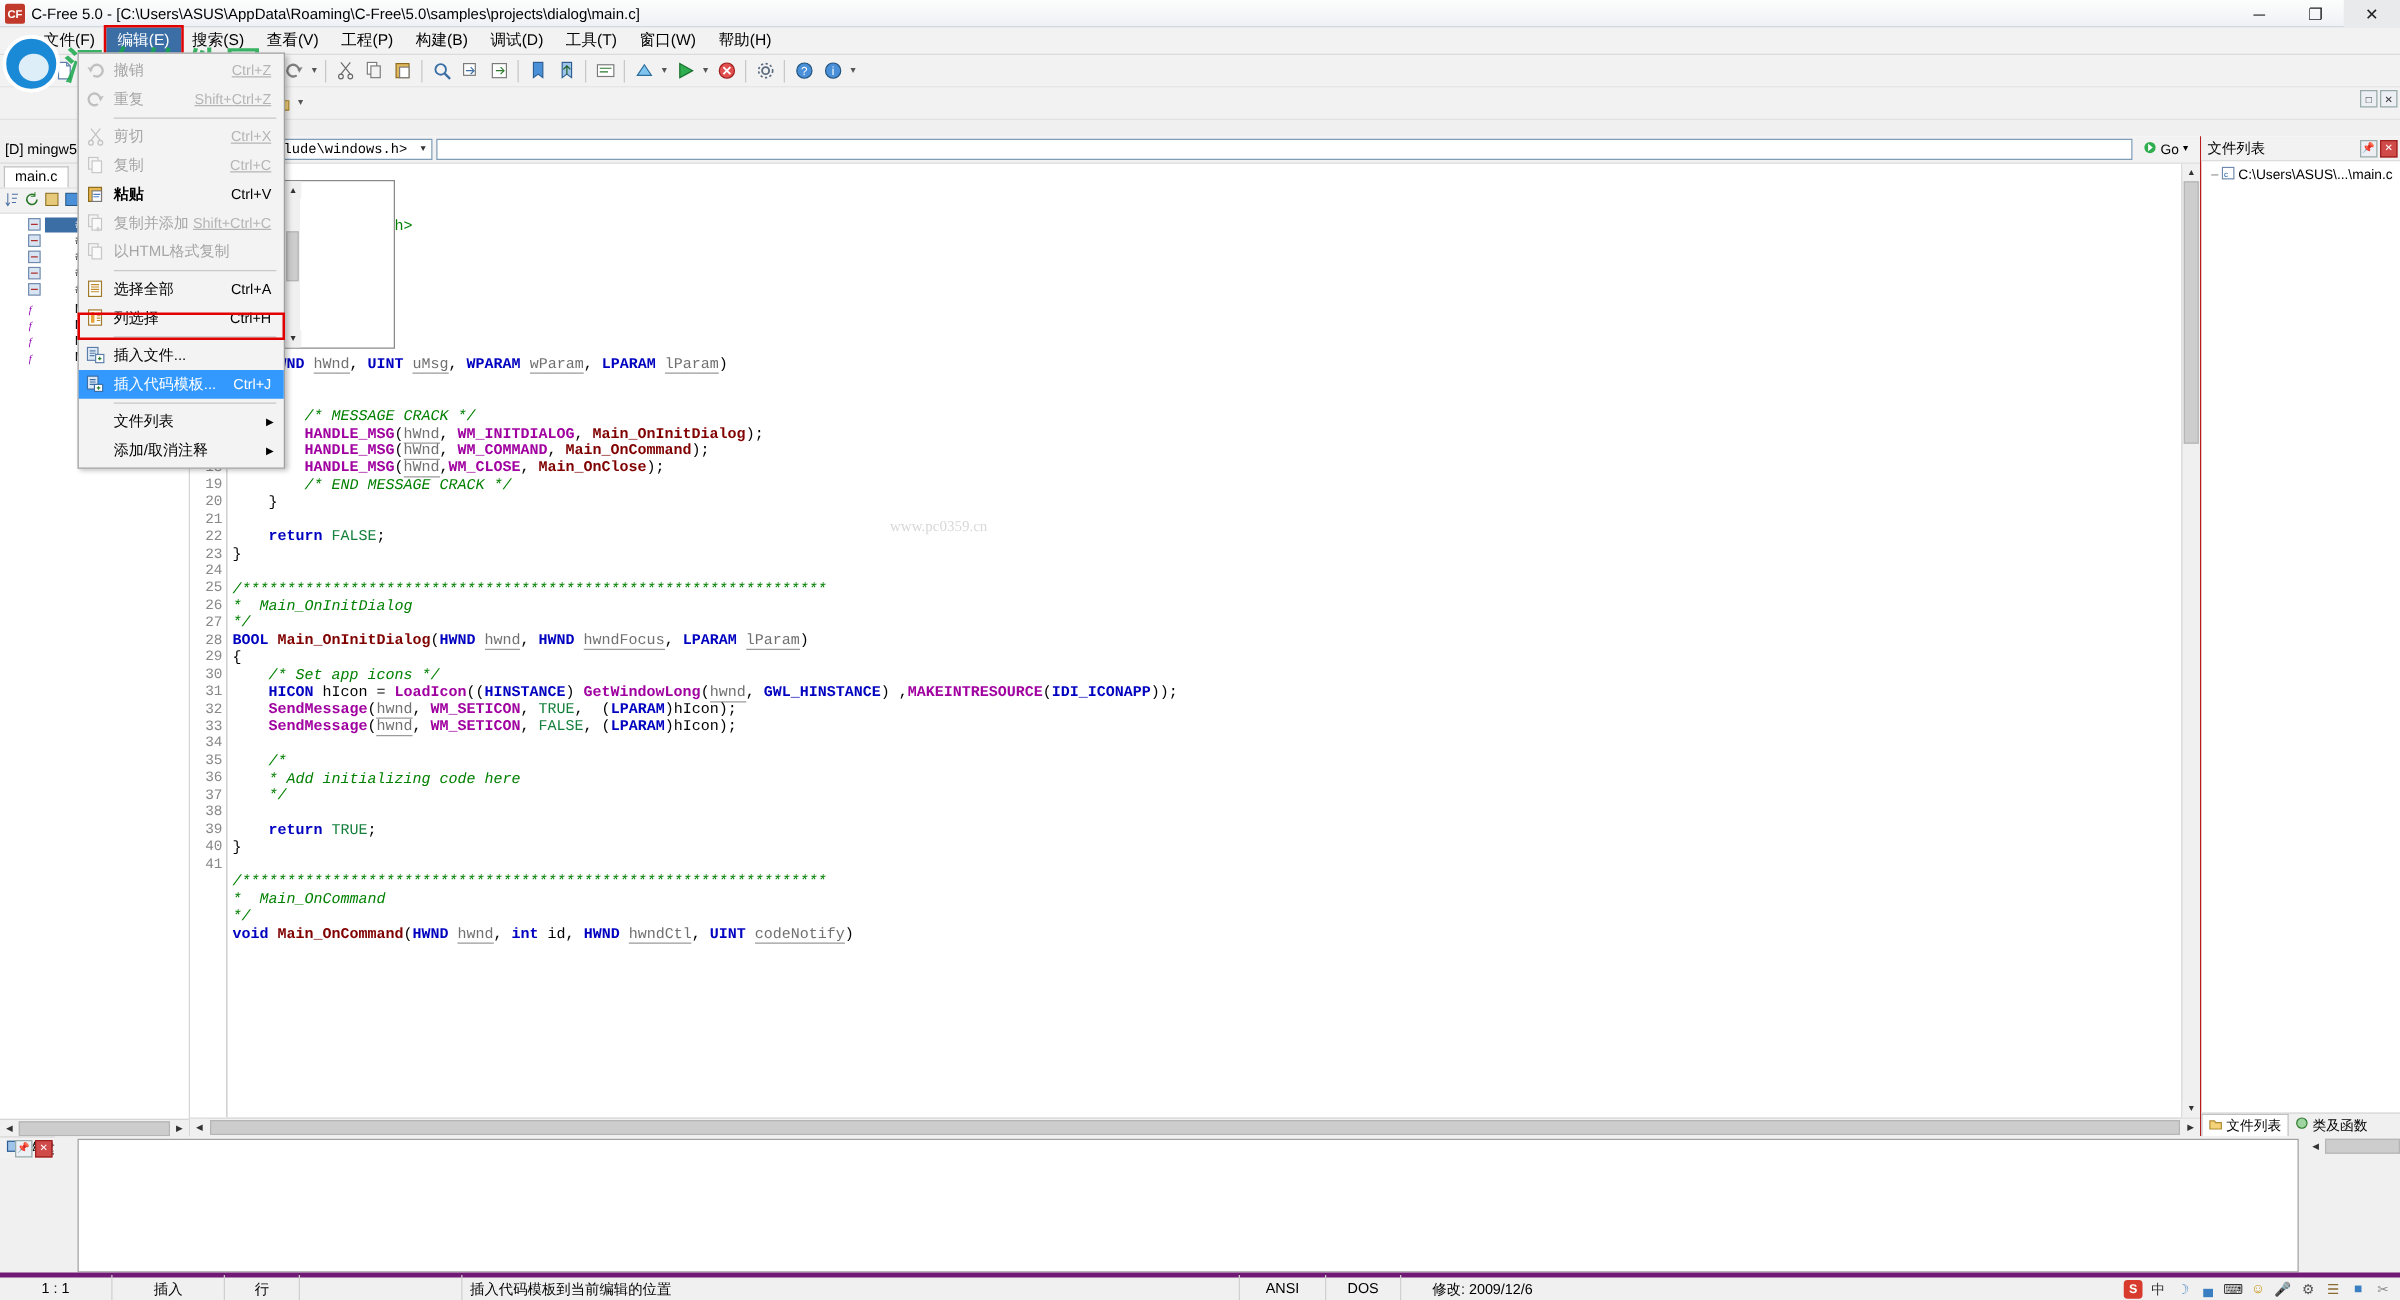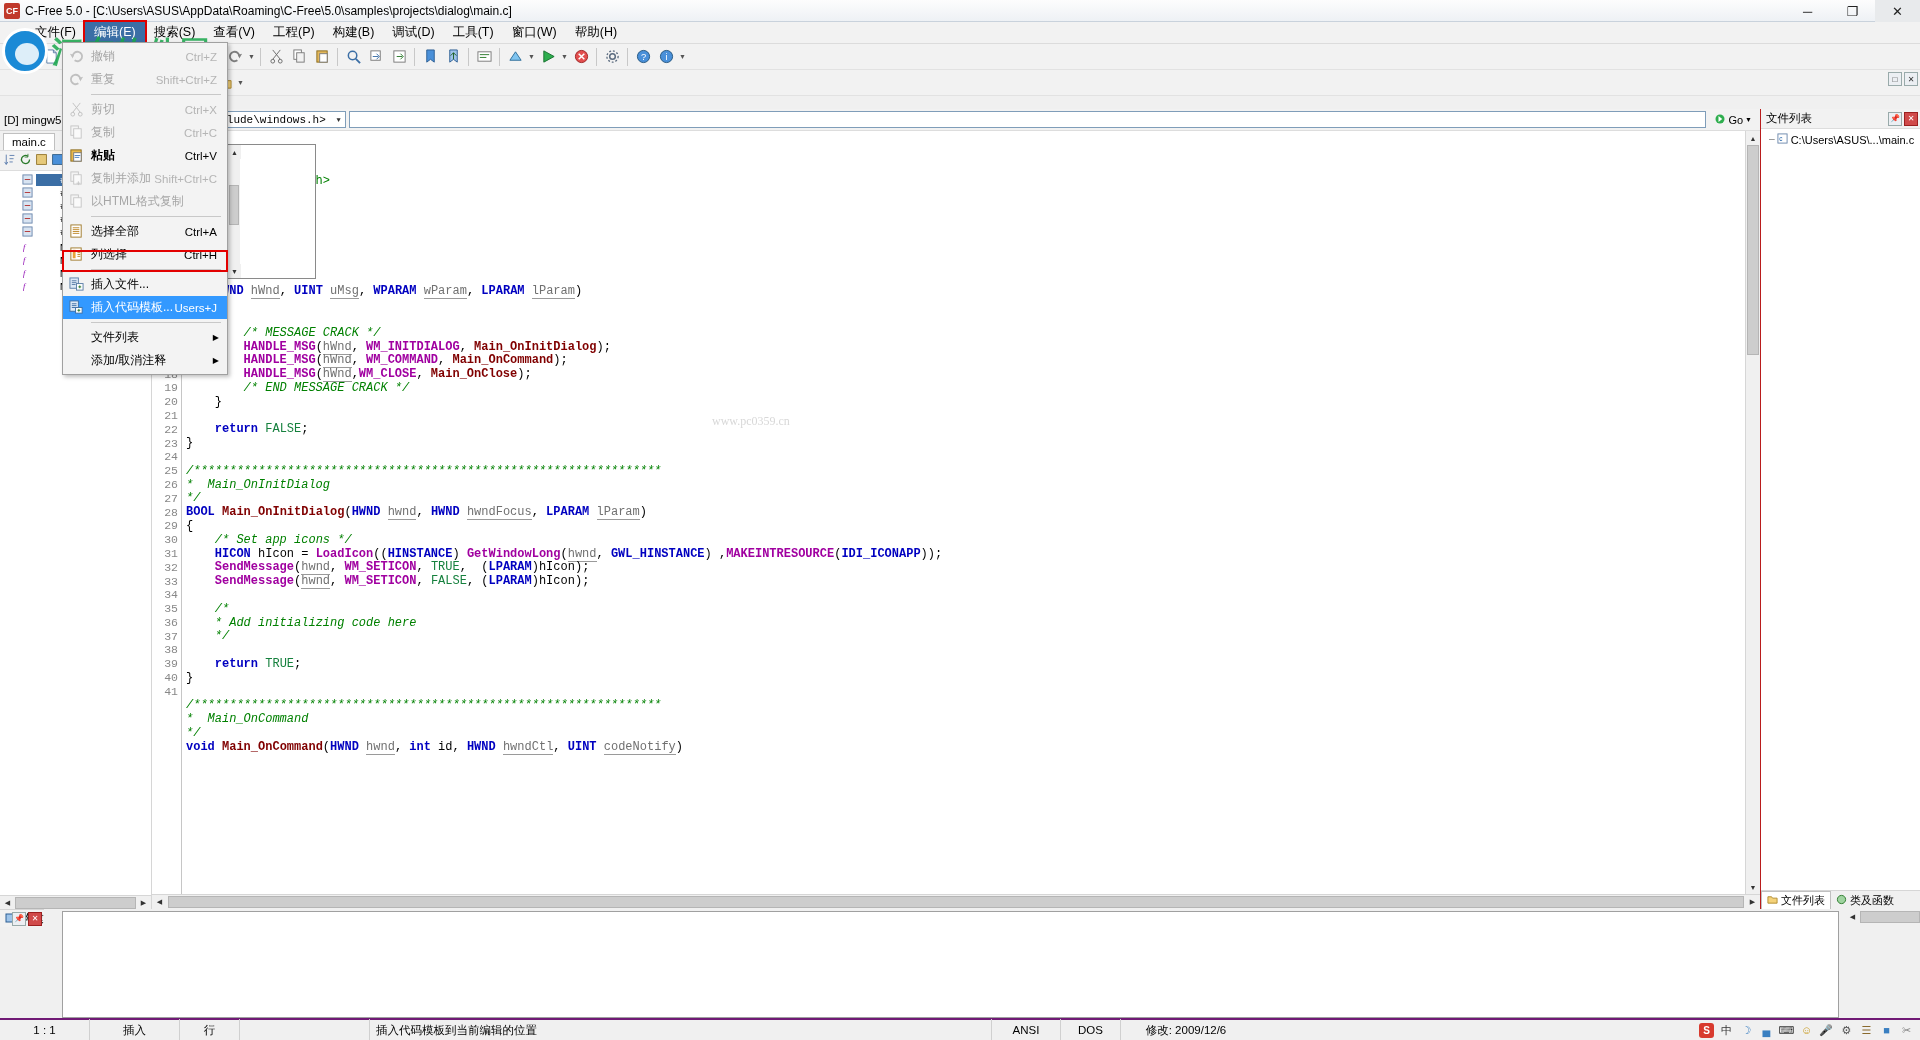--- a/index.html
+++ b/index.html
@@ -123,36 +123,36 @@
   .rtab.sel{background:#fff;border:1px solid #c0c0c0;border-bottom:none;}
   
   #bottom{position:absolute;left:0;right:0;bottom:22px;height:109px;background:#f0f0f0;display:flex;}
   #bottom-head{height:18px;display:flex;align-items:center;padding-left:5px;font-size:11.5px;
      background:#f2f2f2;border-top:1px solid #d6d6d6;position:relative;}
   #bottom-head .hbtns{position:absolute;right:2px;display:flex;gap:2px;}
   #bottom-body{flex:1;margin:2px 4px 0 18px;background:#fff;border:1px solid #a0a0a0;}
   #bottom-scroll{height:15px;display:flex;align-items:center;margin-left:2px;}
   
   #statusbar{position:absolute;left:0;right:0;bottom:0;height:22px;background:#f0f0f0;
-     border-top:2px solid #701a75;display:flex;align-items:center;font-size:11.5px;}
+     border-top:4px solid #701a75;display:flex;align-items:center;font-size:11.5px;}
   .sbcell{padding:0 6px;height:22px;display:flex;align-items:center;border-right:1px solid #d0d0d0;}
   #tray{margin-left:auto;display:flex;align-items:center;gap:5px;padding-right:6px;}
   .tray-ic{width:15px;height:15px;display:flex;align-items:center;justify-content:center;font-size:11px;color:#333;}
   
   #editmenu{
     position:absolute;left:62px;top:42px;width:166px;background:#f3f3f3;
     border:1px solid #a0a0a0;box-shadow:2px 2px 4px rgba(0,0,0,.25);
     z-index:60;padding:2px 0;
   }
   #editmenu .gutter-strip{position:absolute;left:1px;top:1px;bottom:1px;width:24px;background:#f3f3f3;}
   .mi{display:flex;align-items:center;height:23px;position:relative;padding-left:28px;font-size:12px;color:#000;z-index:2;}
   .mi.disabled{color:#a6a6a6;}
   .mi.hl{background:#3399ff;color:#fff;}
   .mi .acc{margin-left:auto;padding-right:10px;font-size:11.5px;}
-  .mi.disabled .acc{color:#b5b5b5;}
+  .mi.disabled .acc{color:#b5b5b5;text-decoration:underline;}
   .mi .sub{margin-left:auto;padding-right:8px;font-size:8px;}
   .mi .mic{position:absolute;left:5px;width:17px;height:17px;display:flex;align-items:center;justify-content:center;}
   .msep{height:1px;background:#c8c8c8;margin:3px 6px 3px 28px;}
   #hl-box{position:absolute;left:62px;top:250px;width:166px;height:22px;border:2px solid #e30000;z-index:70;pointer-events:none;}
   
   #tmpl-pop{
     position:absolute;left:226px;top:144px;width:90px;height:135px;background:#fff;
     border:1px solid #8a8a8a;z-index:40;font-size:11.5px;overflow:hidden;display:flex;
   }
   #tmpl-list{flex:1;padding-top:1px;}
@@ -737,21 +737,21 @@
   <div class="mi hl">
     <span class="mic">
         <svg width="15" height="15" viewBox="0 0 16 16">
           <rect x="1" y="1" width="9" height="11" fill="#dce8f6" stroke="#3b6ea5"></rect>
           <path d="M3 4h5M3 6h5M3 8h4" stroke="#3b6ea5"></path>
           <rect x="7" y="8" width="7" height="6" fill="#fff" stroke="#3b6ea5"></rect>
           <path d="M10.5 9.5v3M9 11h3" stroke="#2a7a2a"></path>
         </svg>
       </span>
     <span>插入代码模板...</span>
-    <span class="acc">Users+J</span>
+    <span class="acc">Ctrl+J</span>
   </div>
   <div class="msep"></div>
   <div class="mi">
     <span class="mic"></span>
     <span>文件列表</span>
     <span class="sub">▶</span>
   </div>
   <div class="mi">
     <span class="mic"></span>
     <span>添加/取消注释</span>

